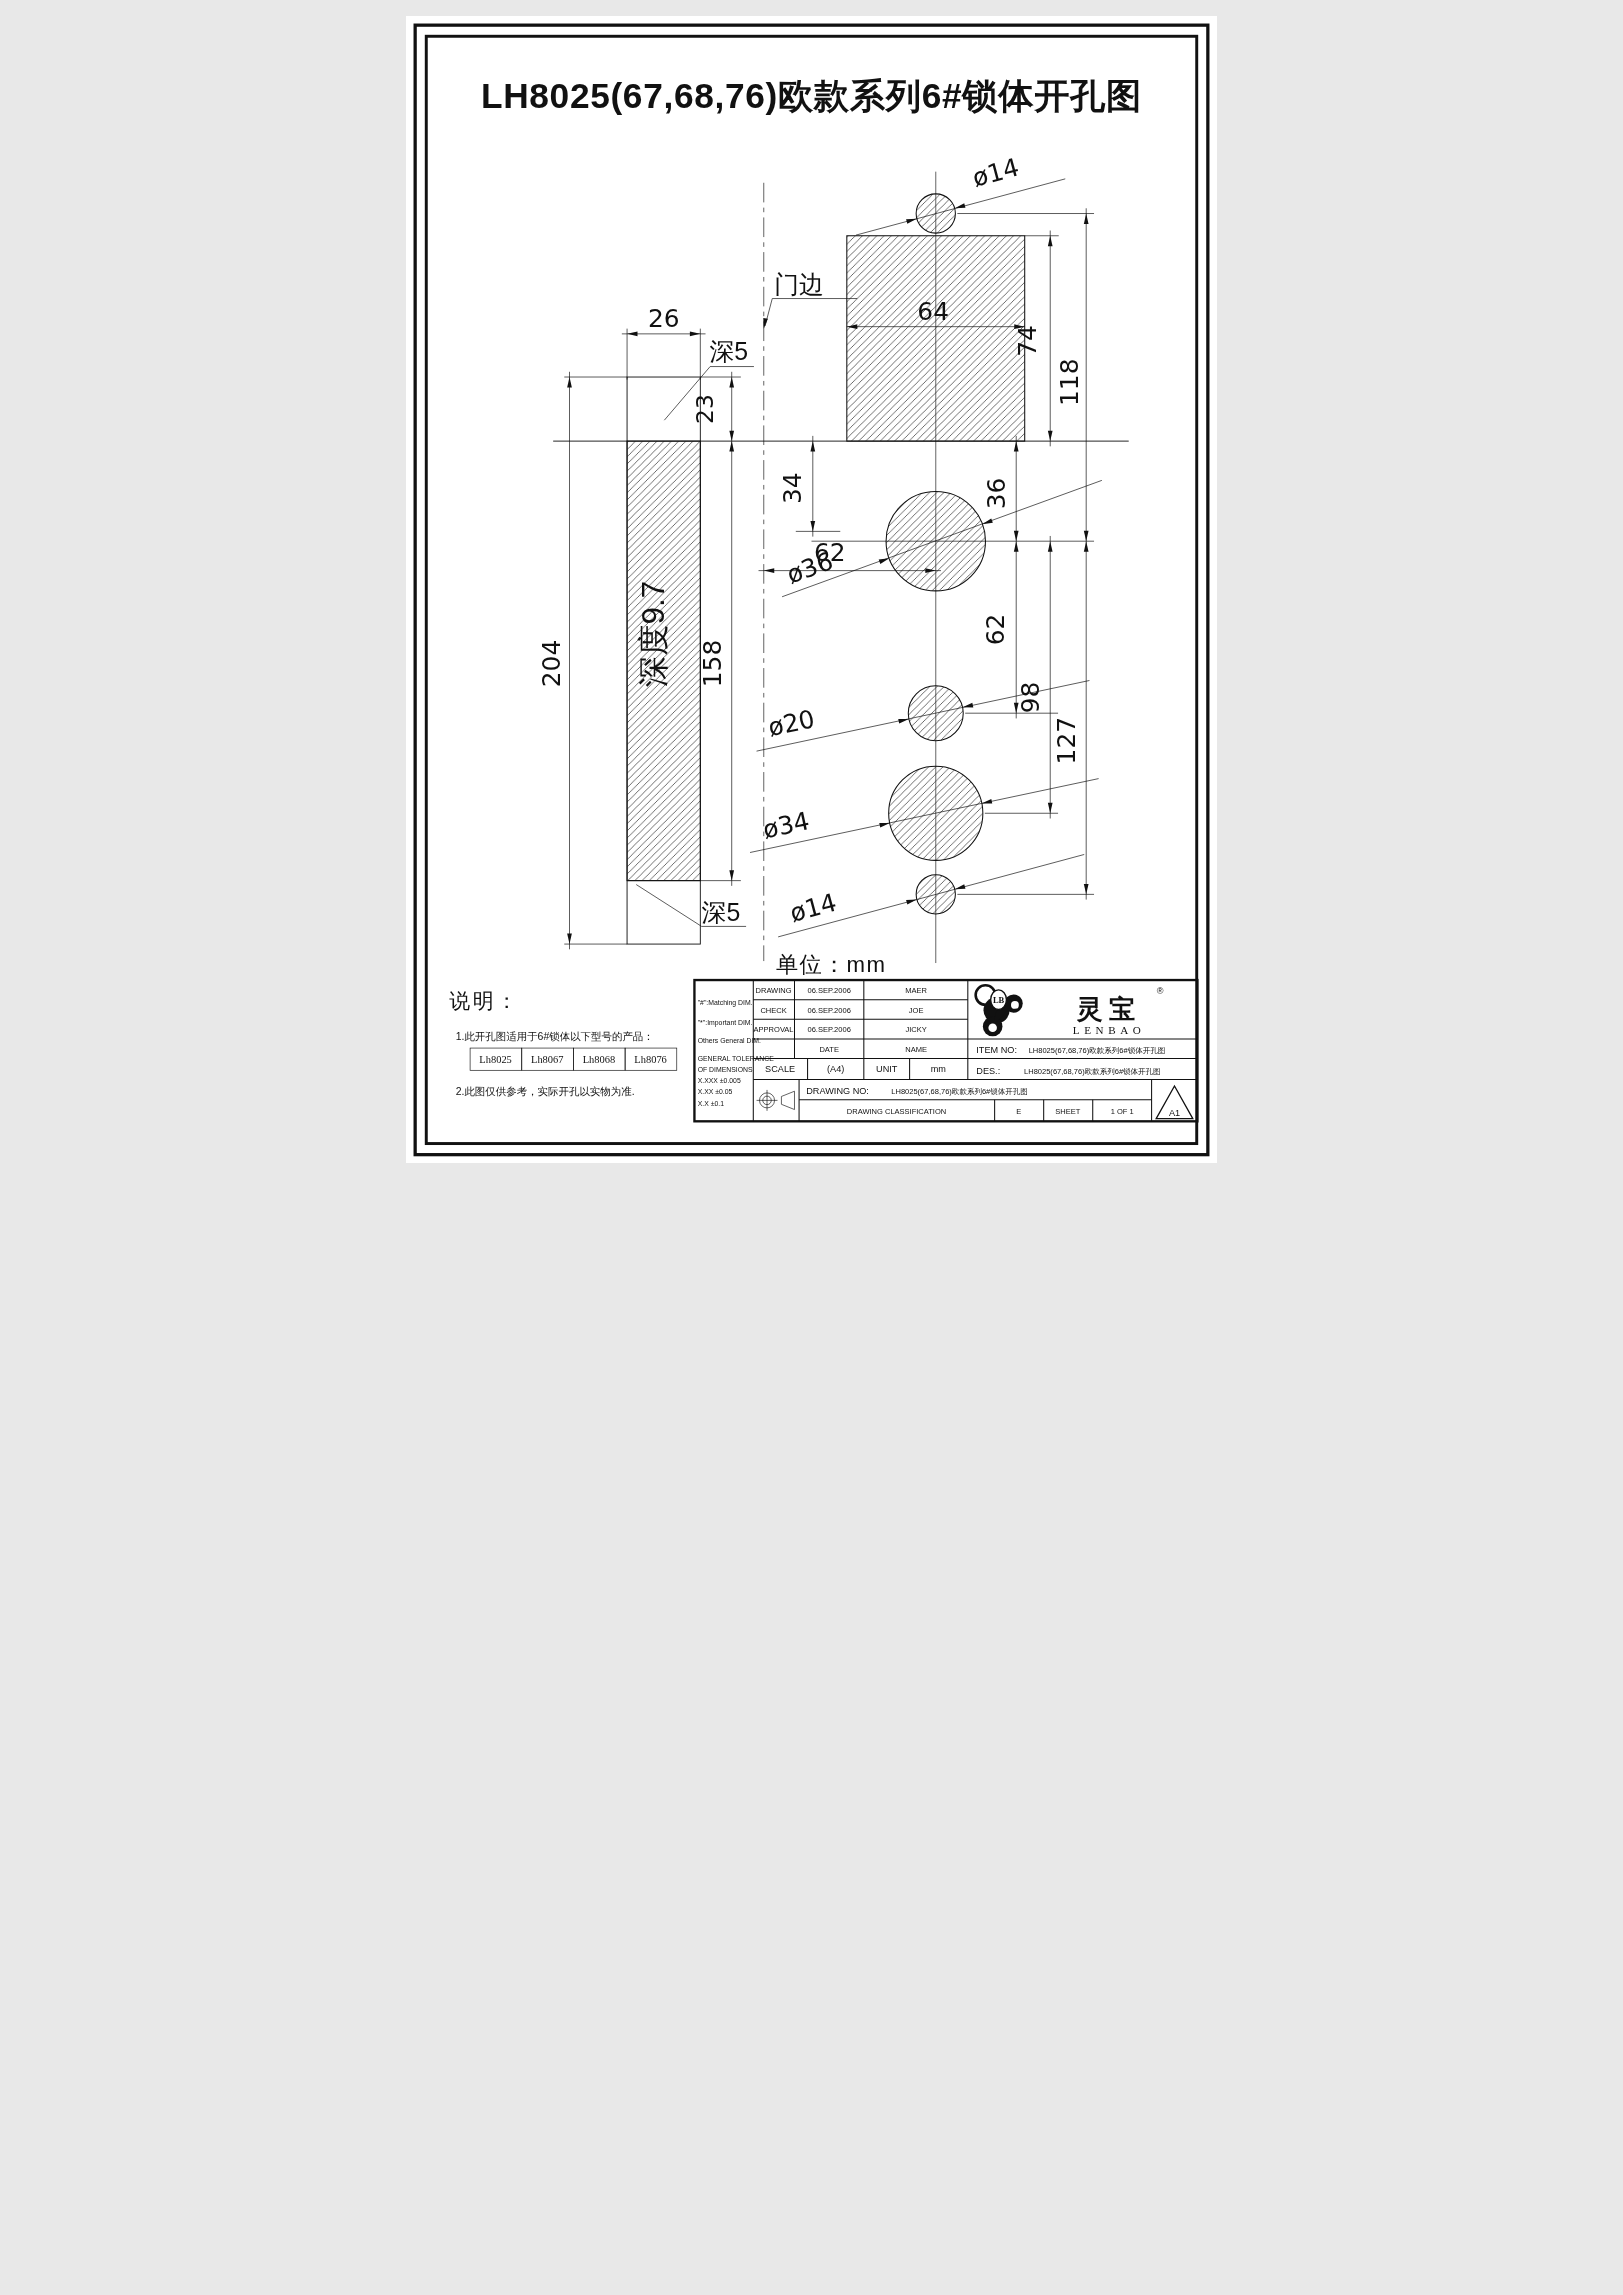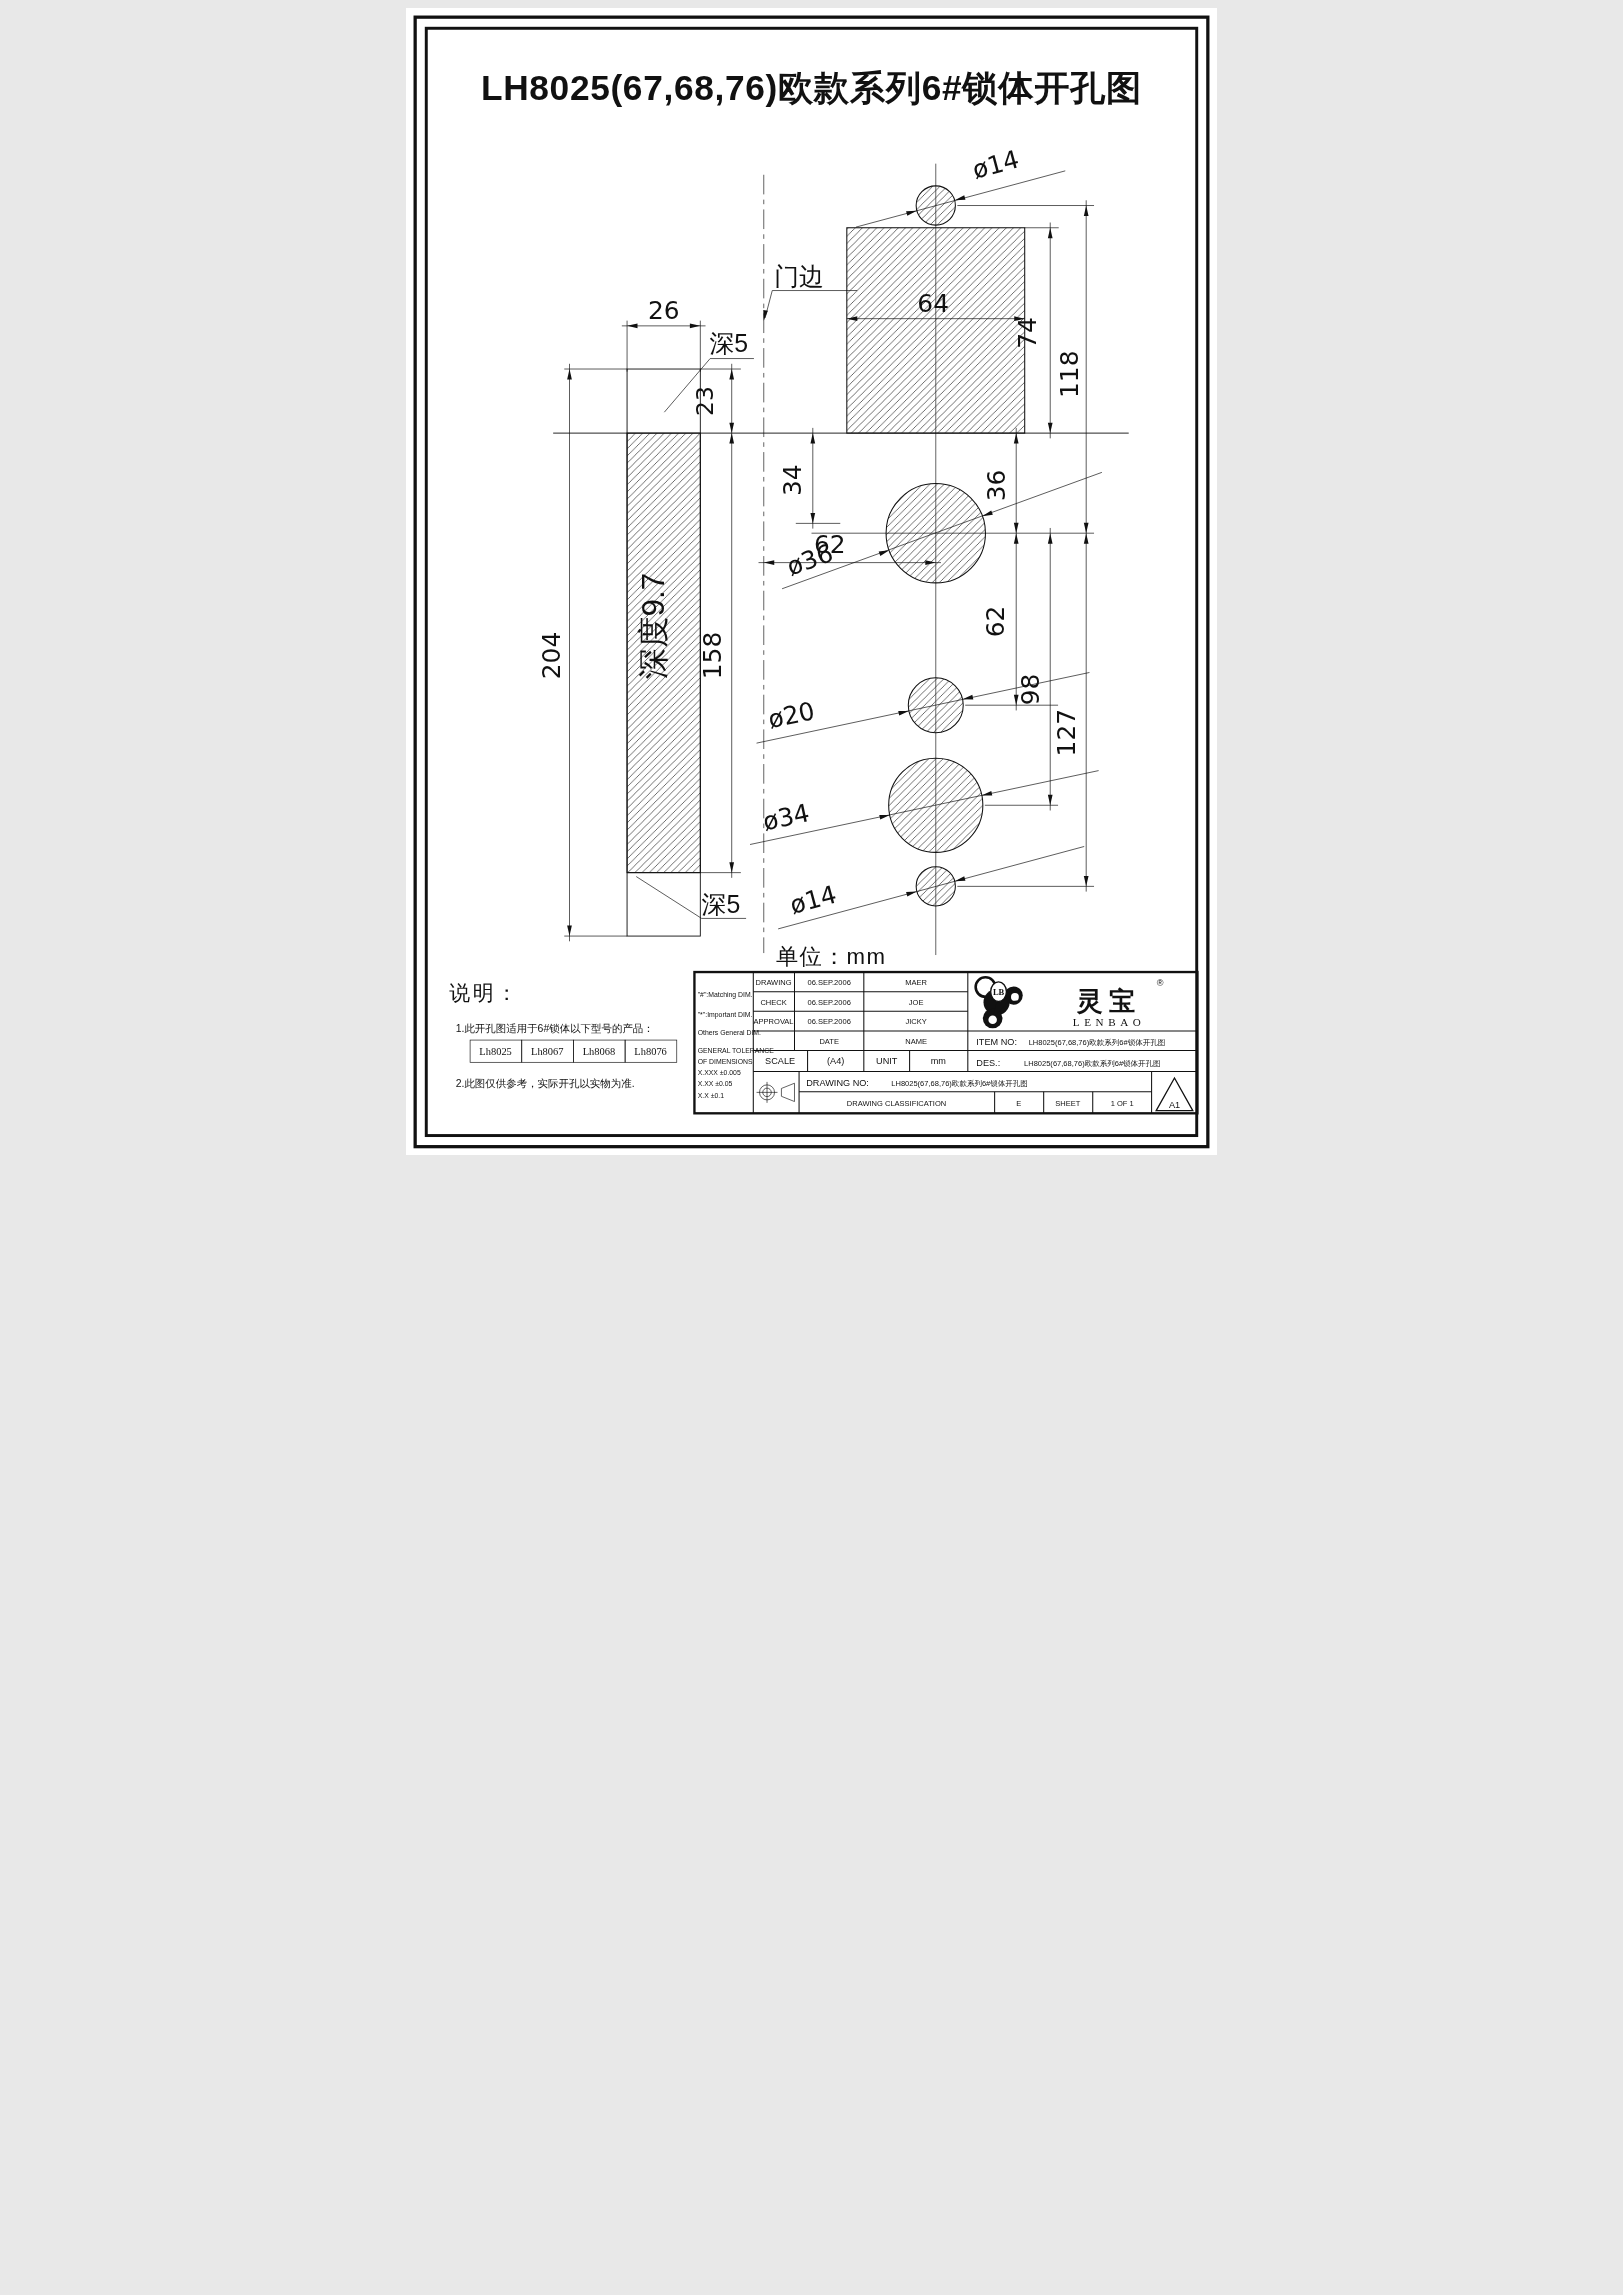--- a/index.html
+++ b/index.html
@@ -1,16 +1,16 @@
 <!DOCTYPE html>
 <html style="font-size:10.5px"><head>
 <meta charset="utf-8">
 <style>
   html,body{margin:0;padding:0;background:#e8e8e8;}
-  .sheet-wrap{width:100%;max-width:811px;margin:8px auto;background:#a3a3a3;}
+  .sheet-wrap{width:100%;max-width:811px;margin:16px auto;background:#a3a3a3;}
   svg{display:block;width:100%;height:auto;background:#ffffff;}
   text{fill:#111;}
   .t-title{font:bold 54px "Liberation Sans",sans-serif;letter-spacing:1px;}
   .t-dim{font:38px "DejaVu Sans",sans-serif;}
   .t-dim-s{font:36px "DejaVu Sans",sans-serif;}
   .t-cjk{font:38px "Liberation Sans",sans-serif;}
   .t-depth{font:48px "Liberation Sans",sans-serif;}
   .t-unit{font:34px "Liberation Sans",sans-serif;letter-spacing:2px;}
   .t-notes-h{font:32px "Liberation Sans",sans-serif;letter-spacing:4px;}
   .t-note{font:16px "Liberation Sans",sans-serif;}

